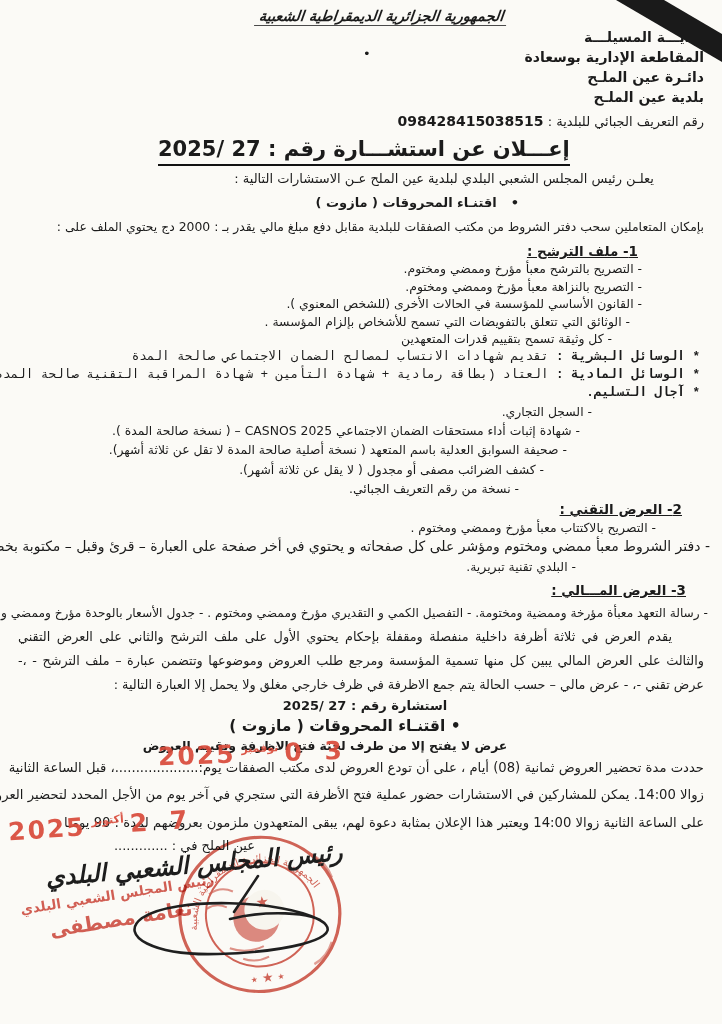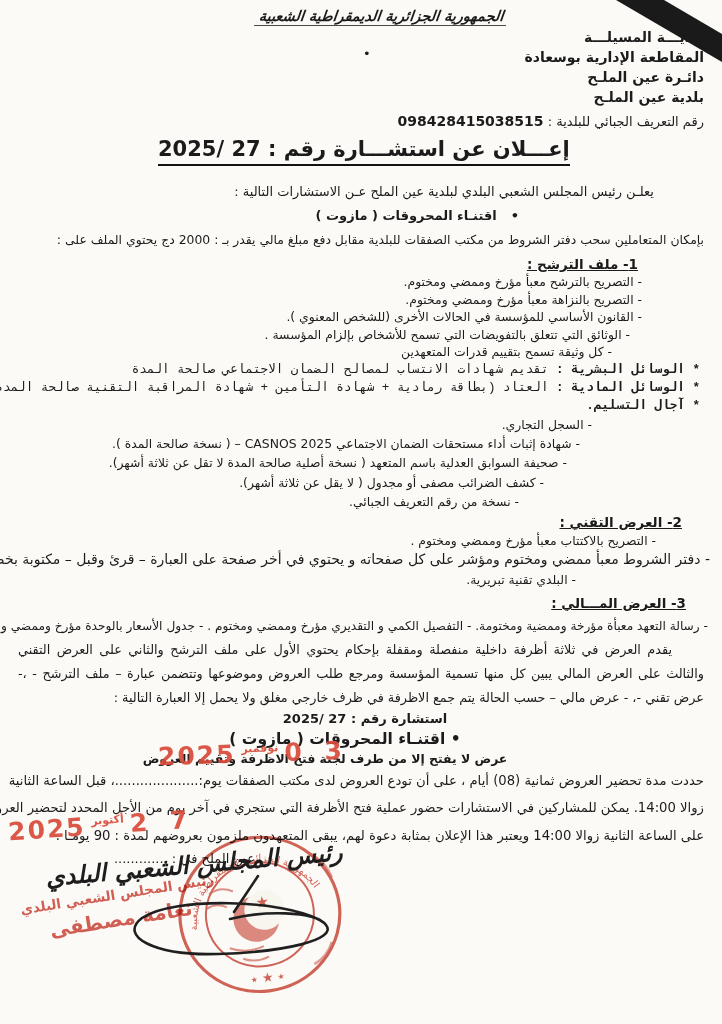--- a/index.html
+++ b/index.html
@@ -27,21 +27,21 @@
   .hdr-dot{position:absolute; left:363px; top:46px; font-size:13px; z-index:2;}
 
   .tax-row{font-size:13px; margin-top:5px; line-height:19px;}
   .tax-val{font-weight:700; font-size:14px; letter-spacing:.5px;}
 
   .title-row{margin-top:5px; padding-left:140px; text-align:left;}
   .doc-title{
     display:inline-block; font-weight:800; font-size:21px; line-height:27px;
     border-bottom:2.5px solid #121212; padding-bottom:1px; white-space:nowrap;
   }
-  .announce{margin-top:17px; padding-right:50px; font-size:13px; line-height:18px;}
+  .announce{margin-top:4px; padding-right:50px; font-size:13px; line-height:18px;}
   .subject-line{margin-top:3px; padding-right:185px; font-weight:800; font-size:13px; line-height:23px;}
   .subject-line .blt{margin-left:14px;}
   .intro-par{margin-top:4px; font-size:12.4px; line-height:18px;}
 
   .sec-head{margin-top:6px; padding-right:66px; font-weight:800; font-size:13.5px;
     line-height:18px; text-decoration:underline;}
   .sec-head.h2{padding-right:22px; margin-top:2px;}
   .sec-head.h3{padding-right:18px; margin-top:4px; line-height:20px;}
   .li{font-size:12.4px; line-height:17.6px;}
   .li2{font-size:12.4px; line-height:19.2px;}

